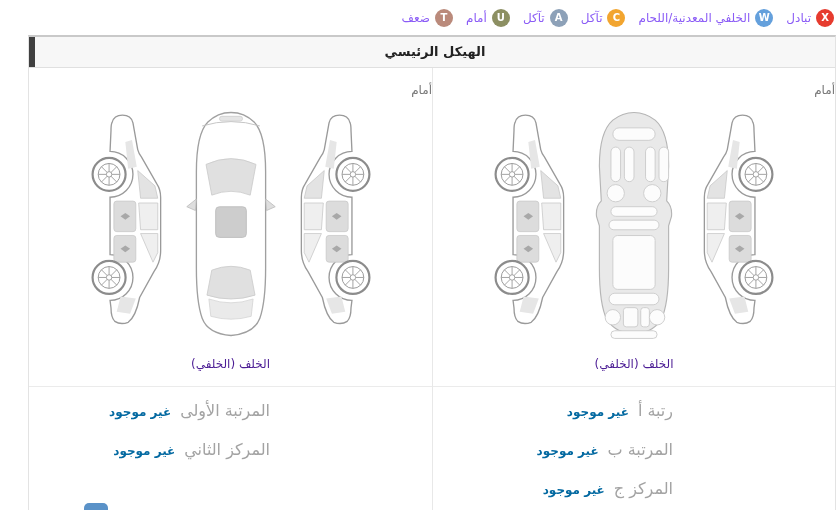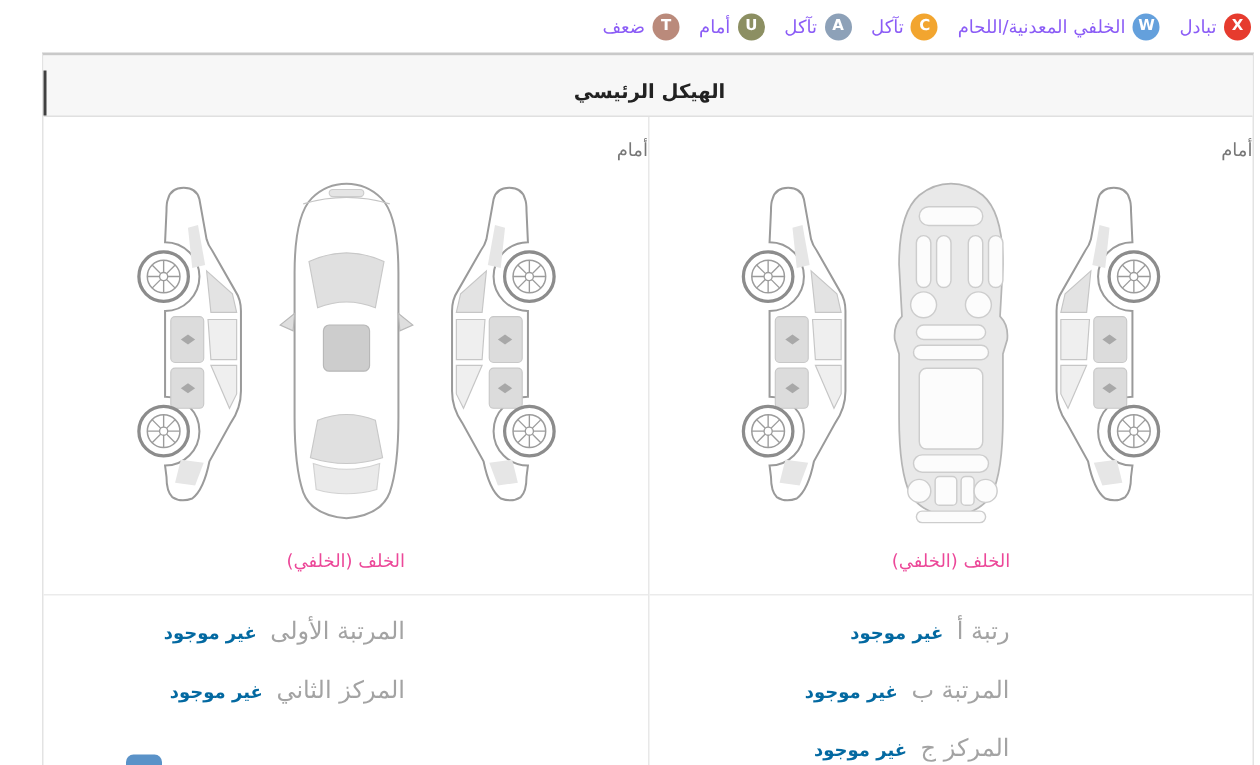--- a/index.html
+++ b/index.html
@@ -36,31 +36,31 @@
     border-bottom: 1px solid #d6d6d6;
     background: #fff;
   }
   .thead { display: flex; background: #f7f7f7; border-bottom: 1px solid #e0e0e0; }
   .th {
     flex: 1 1 50%;
     text-align: center;
     font-size: 13px; font-weight: bold; color: #222;
     padding: 7px 0 8px;
   }
-  .th:first-child { border-left: 2px solid #404040; margin-top: 10px; }
+  .th:first-child { border-left: 6px solid #404040; }
   .tbody { display: flex; align-items: stretch; }
   .panel { flex: 1 1 50%; }
   .panel:first-child { border-left: 1px solid #e8e8e8; }
   .front-label { text-align: right; font-size: 12px; color: #777; padding-top: 14px; line-height: 16px; }
   .diagram-row {
     direction: ltr;
     display: flex; justify-content: center; align-items: center;
     gap: 7px; height: 252px;
   }
-  .rear-label { text-align: center; font-size: 12px; color: #ec4899; padding: 6px 0 14px; line-height: 16px; }
+  .rear-label { text-align: center; font-size: 12px; color: #4c1d95; padding: 6px 0 14px; line-height: 16px; }
   .items { border-top: 1px solid #ebebeb; padding: 15px 162px 10px 10px; min-height: 117px; }
   .item { display: flex; align-items: baseline; gap: 9px; margin-bottom: 20px; line-height: 17px; }
   .item-label { font-size: 16px; color: #a3a3a3; white-space: nowrap; }
   .item-value { font-size: 12px; font-weight: bold; color: #0369a1; white-space: nowrap; }
   
   .svg-side { width: 84px; height: 236px; }
   .svg-center { width: 100px; height: 248px; }
   .flip { transform: scaleX(-1); }
   
   .partial-bottom {

